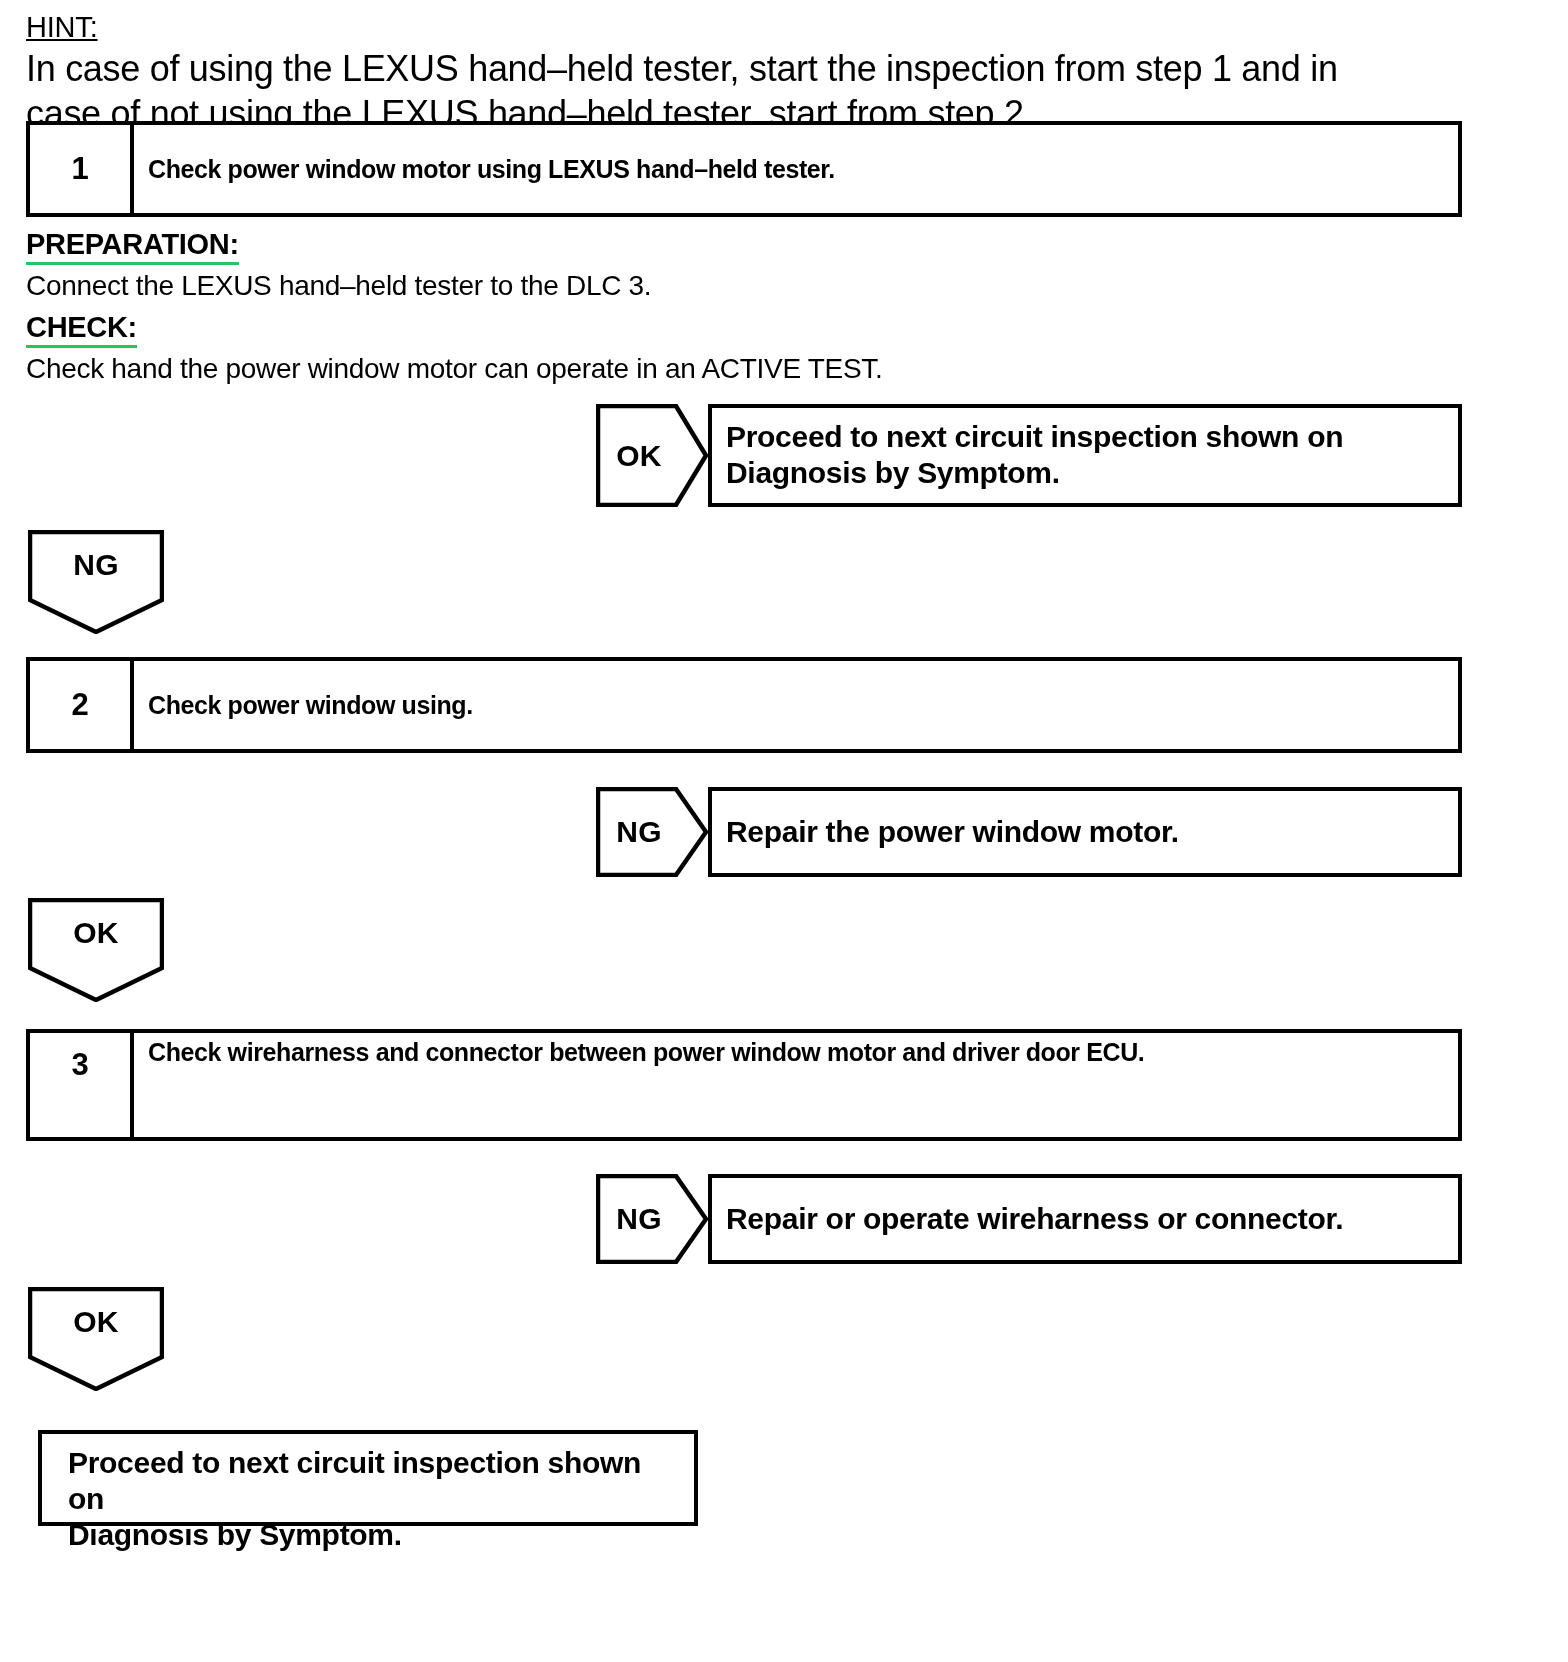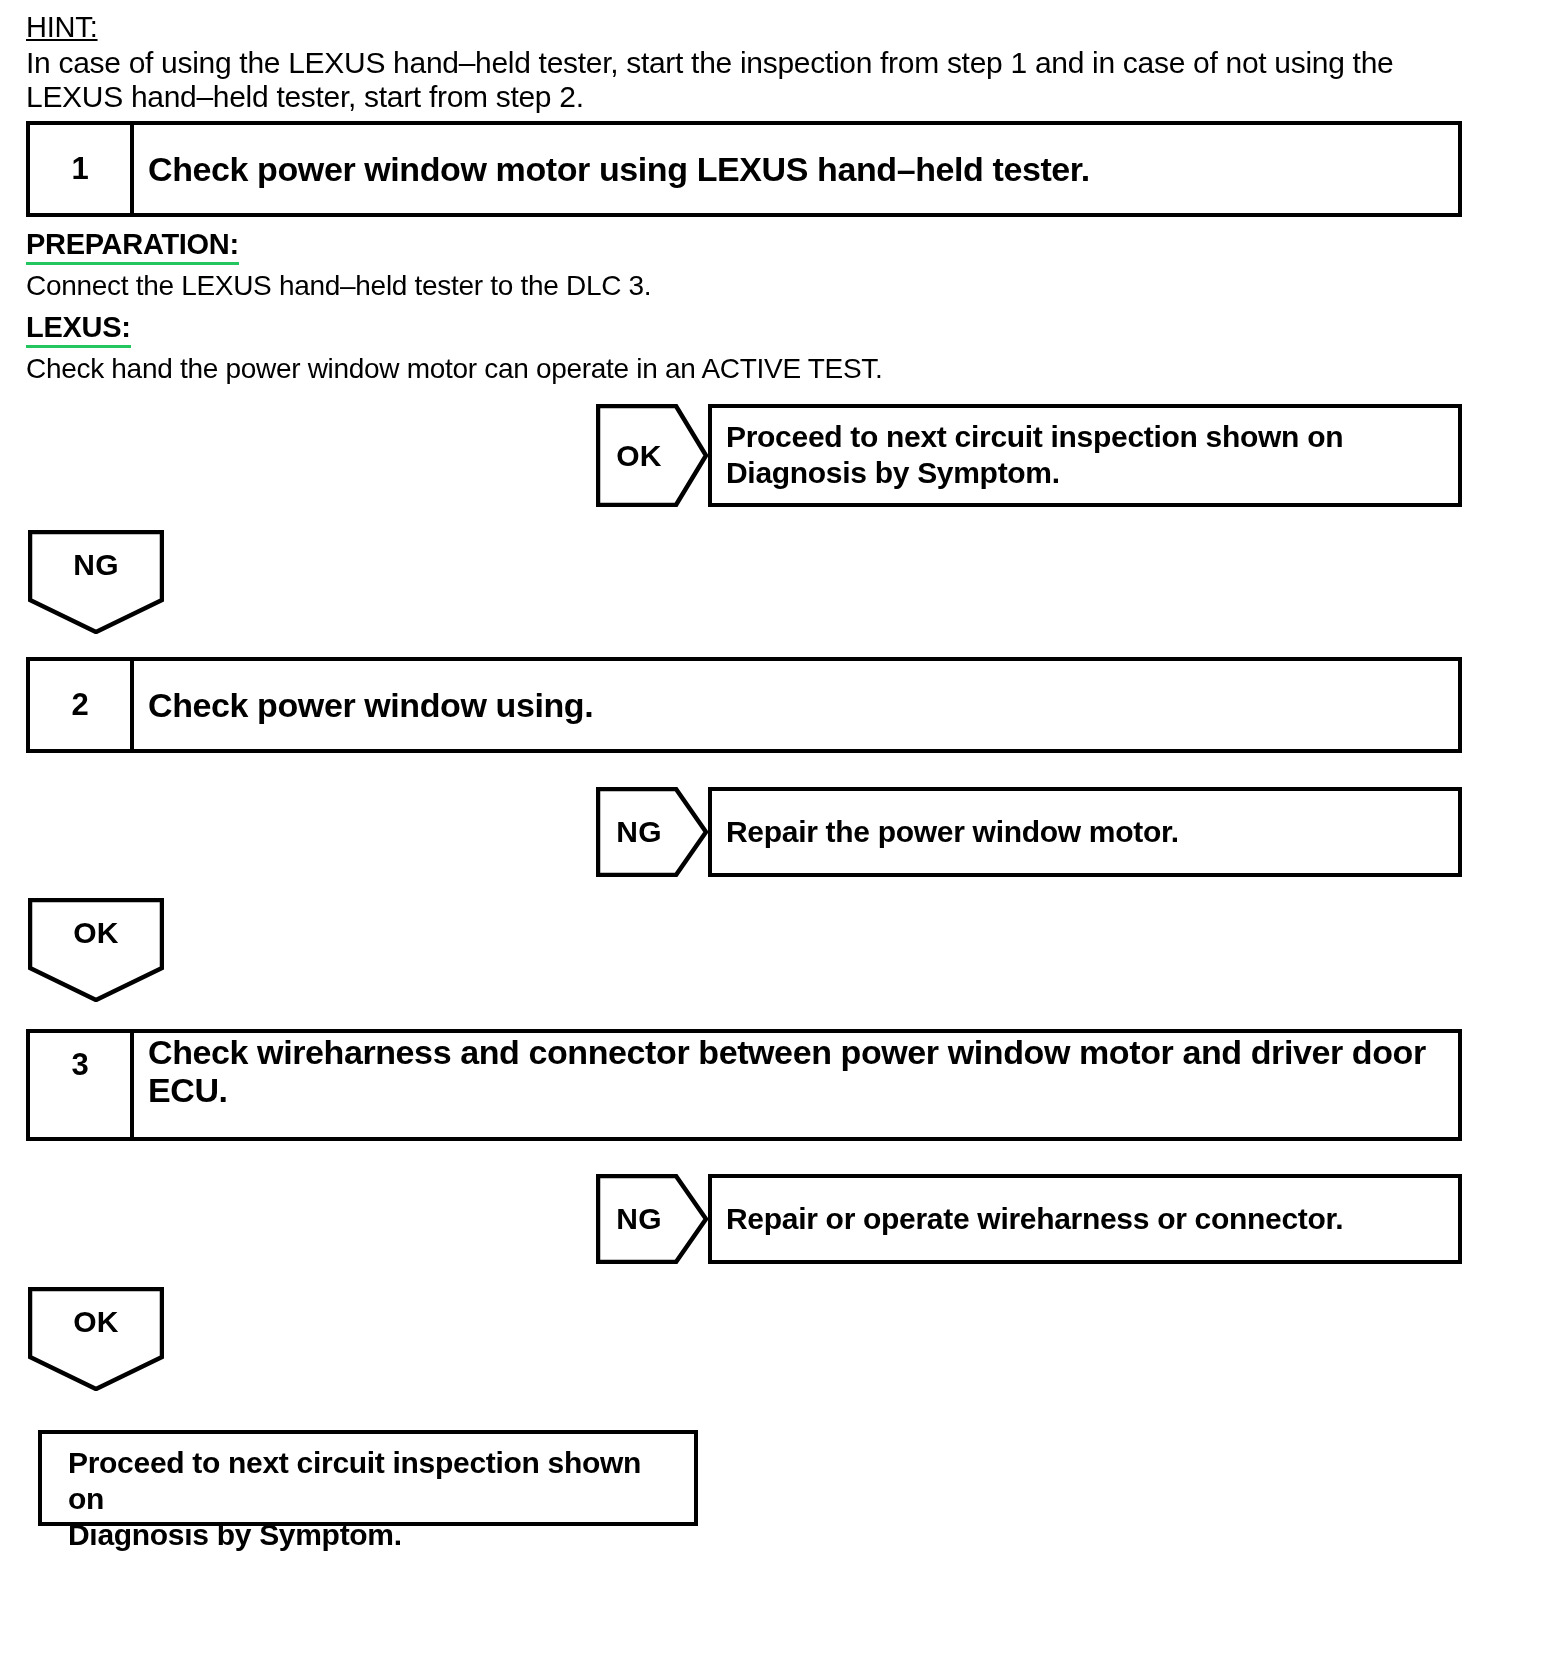--- a/index.html
+++ b/index.html
@@ -30,22 +30,22 @@
     width: 1400px;
   }
   .hint-label {
     font-size: 29px;
     line-height: 38px;
     letter-spacing: -0.2px;
     white-space: nowrap;
     text-decoration: underline;
   }
   .hint-body {
-    font-size: 30px;
-    line-height: 34px;
+    font-size: 36px;
+    line-height: 45px;
     letter-spacing: -0.3px;
     width: 1392px;
   }
 
   
   .step-box {
     position: absolute;
     border: 4px solid #000;
     box-sizing: border-box;
     display: flex;
@@ -62,21 +62,21 @@
     justify-content: center;
     font-size: 31px;
     font-weight: bold;
     letter-spacing: -0.3px;
   }
   .step-title {
     flex: 1 1 auto;
     display: flex;
     align-items: center;
     padding: 0 14px;
-    font-size: 34px;
+    font-size: 25px;
     font-weight: bold;
     line-height: 38px;
     letter-spacing: -0.4px;
   }
   .step-title.two-line {
     align-items: flex-start;
   }
 
   
   .proc-block {
@@ -203,21 +203,21 @@
   </div>
 
   <div class="step-box" style="left:26px; top:121px; width:1436px; height:96px;">
     <div class="step-num">1</div>
     <div class="step-title">Check power window motor using LEXUS hand–held tester.</div>
   </div>
 
   <div class="proc-block" style="top:228px;">
     <div class="proc-head">PREPARATION:</div>
     <div class="proc-text">Connect the LEXUS hand–held tester to the DLC 3.</div>
-    <div class="proc-head" style="margin-top:6px;">LEXUS:</div>
+    <div class="proc-head" style="margin-top:6px;">CHECK:</div>
     <div class="proc-text">Check hand the power window motor can operate in an ACTIVE TEST.</div>
   </div>
 
   <div class="judge-row" style="left:596px; top:404px; width:866px; height:103px;">
     <div class="judge-arrow">
       <svg viewBox="0 0 112 103" preserveAspectRatio="none" aria-hidden="true">
         <polygon points="2,2 80,2 110,51.5 80,101 2,101" fill="#ffffff" stroke="#000000" stroke-width="4.5" stroke-linejoin="miter"></polygon>
       </svg>
       <div class="jlabel">OK</div>
     </div>

